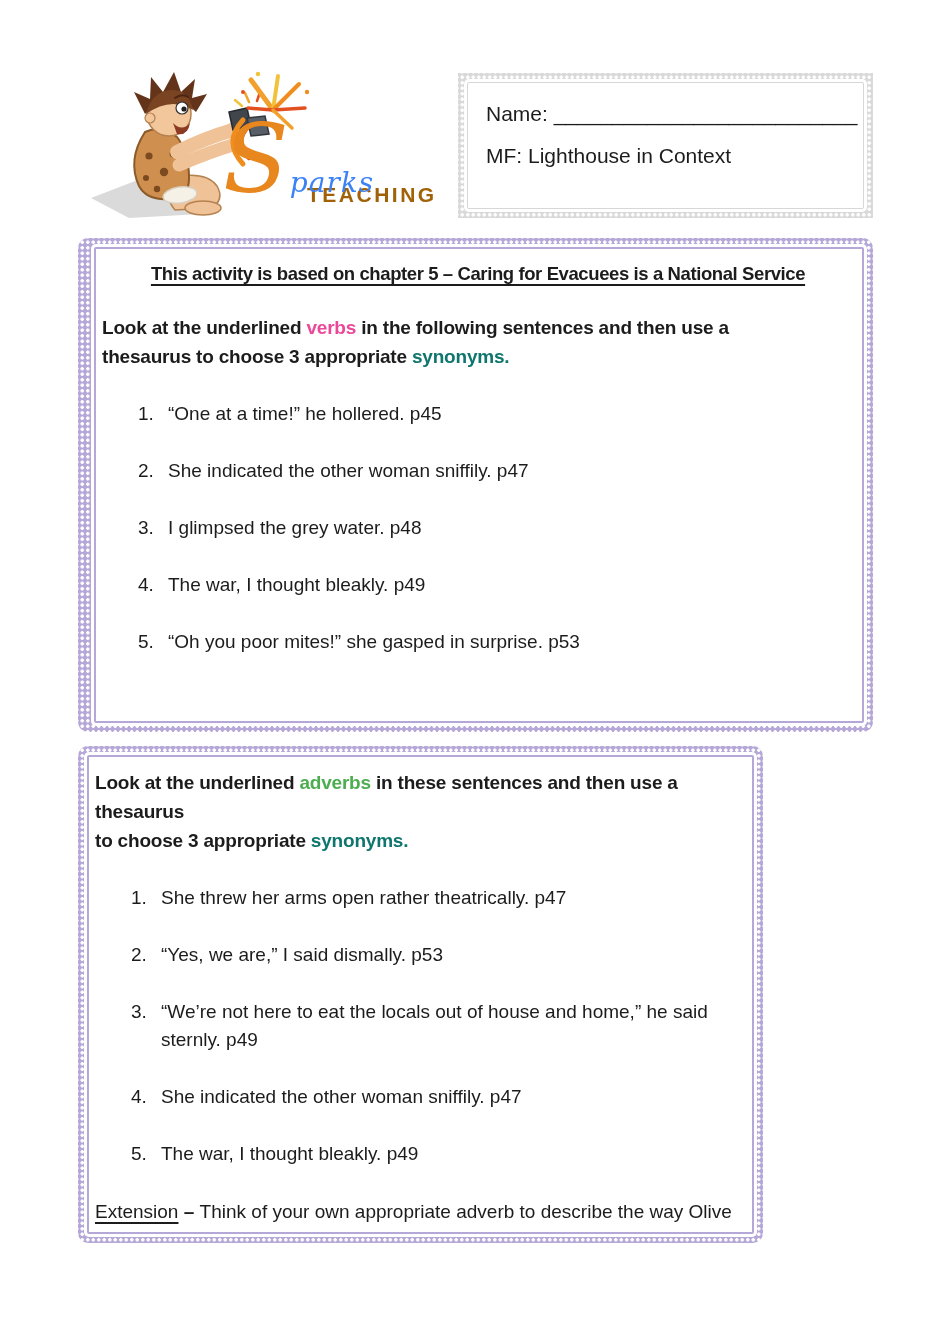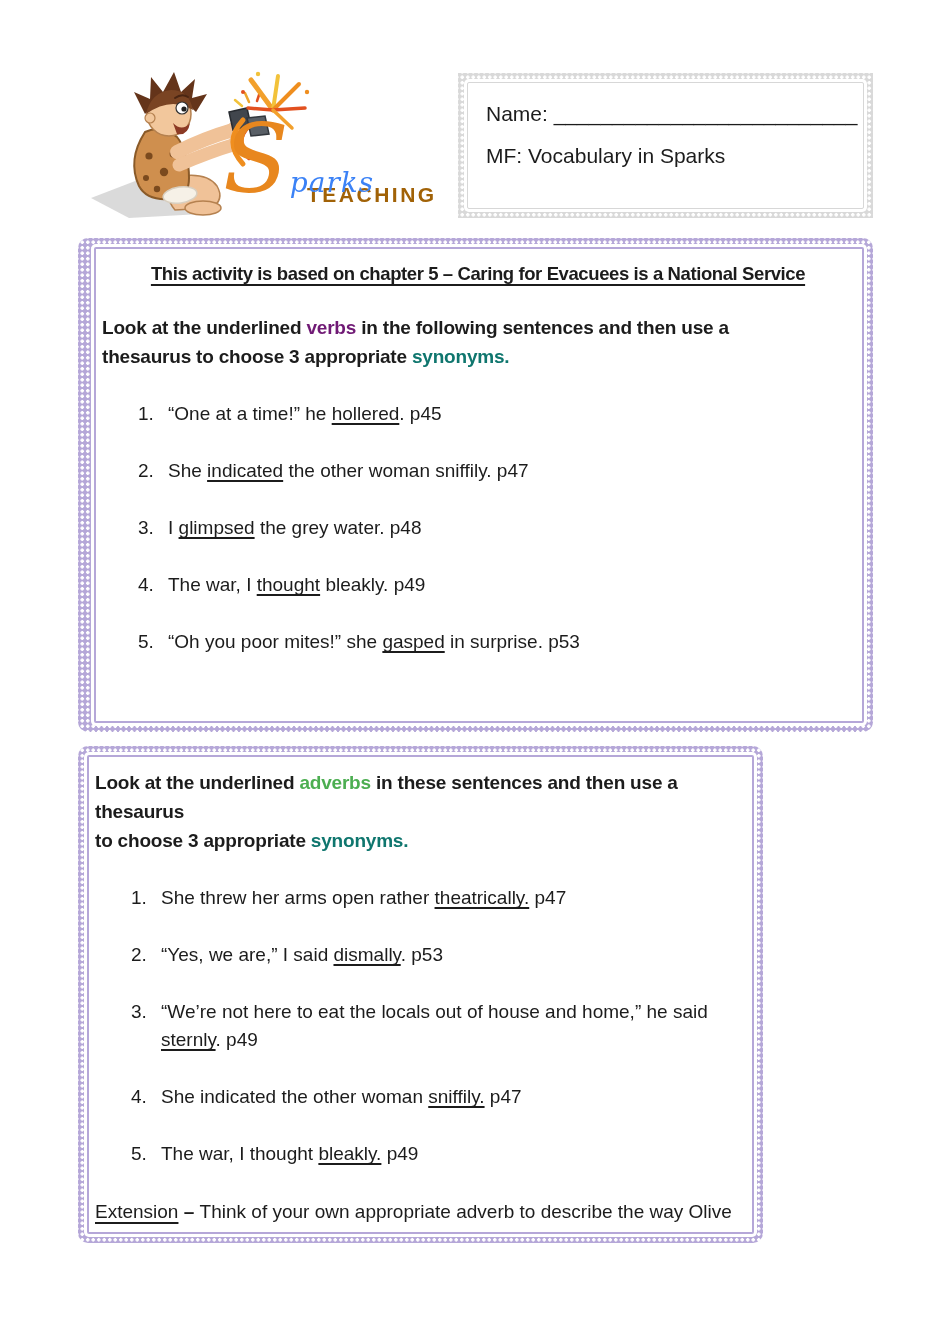--- a/index.html
+++ b/index.html
@@ -119,35 +119,34 @@
   }
 
   .instruction {
     font-weight: 700;
     font-size: 19px;
     line-height: 29px;
     letter-spacing: -0.2px;
     white-space: pre-wrap;
     margin-bottom: 29px;
   }
-  .hl-red   { color: #701a75; }
+  .hl-red   { color: #ec4899; }
   .hl-blue  { color: #0f766e; }
   .hl-green { color: #4cae51; }
 
   .item {
     display: flex;
     margin-left: 36px;
     margin-bottom: 29px;
     font-size: 19px;
     line-height: 28px;
   }
   .item .num { flex: 0 0 30px; }
   .item .itext { flex: 1 1 auto; white-space: pre-wrap; }
   .u {
-    text-decoration: underline;
     text-decoration-thickness: 1.6px;
     text-underline-offset: 3px;
     text-decoration-skip-ink: none;
     margin-top: 12px;
   }
 
   .extension {
     margin-top: 16px;
     font-size: 19px;
     line-height: 29px;
@@ -232,21 +231,21 @@
           <circle cx="158" cy="24" r="2" fill="#e2501f"></circle>
         </g>
       </svg>
       <div class="brand-top">TEACHING</div>
       <div class="brand-bottom">Sparks</div>
     </div>
 
     <div class="artbox gray info-box">
       <div class="inner">
         <div class="info-line">Name: __________________________</div>
-        <div class="info-line">MF: Vocabulary in Sparks</div>
+        <div class="info-line">MF: Lighthouse in Context</div>
       </div>
     </div>
   </div>
 
   <section class="artbox activity1">
     <div class="inner">
       <div class="box-title">
         <span class="u-title">This activity is based on chapter 5 – Caring for Evacuees is a National Service</span>
       </div>
       <p class="instruction"><span>Look at the underlined </span><span class="hl-red">verbs</span><span> in the following sentences and then use a

